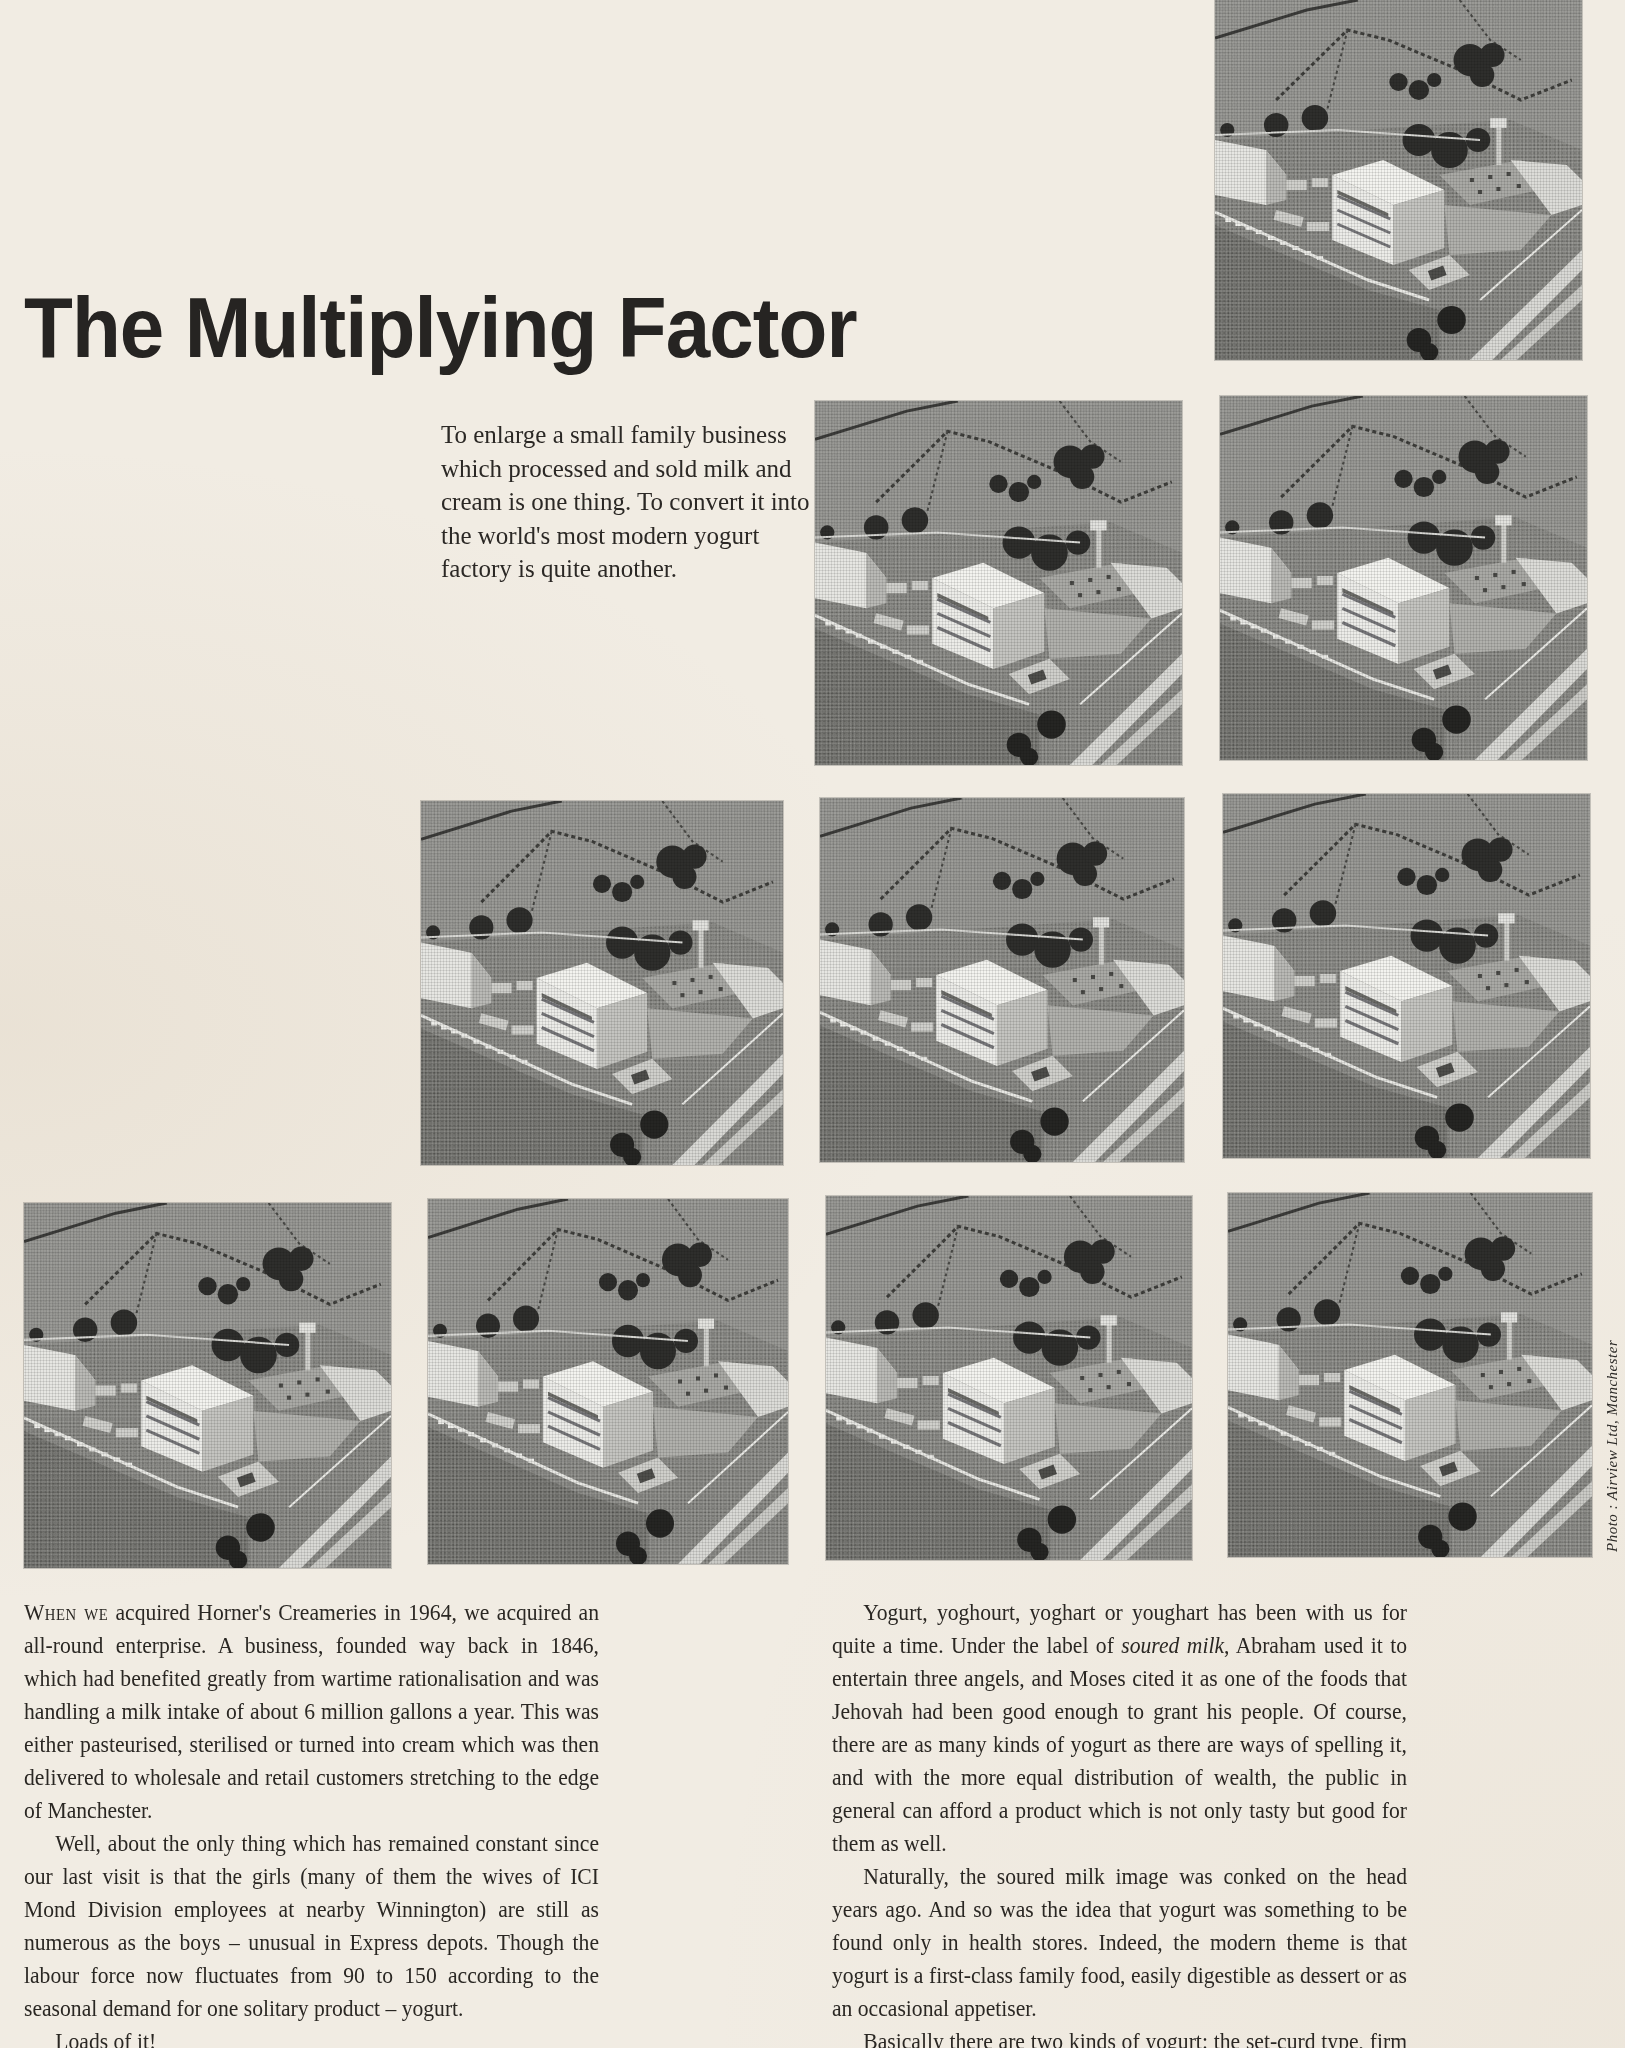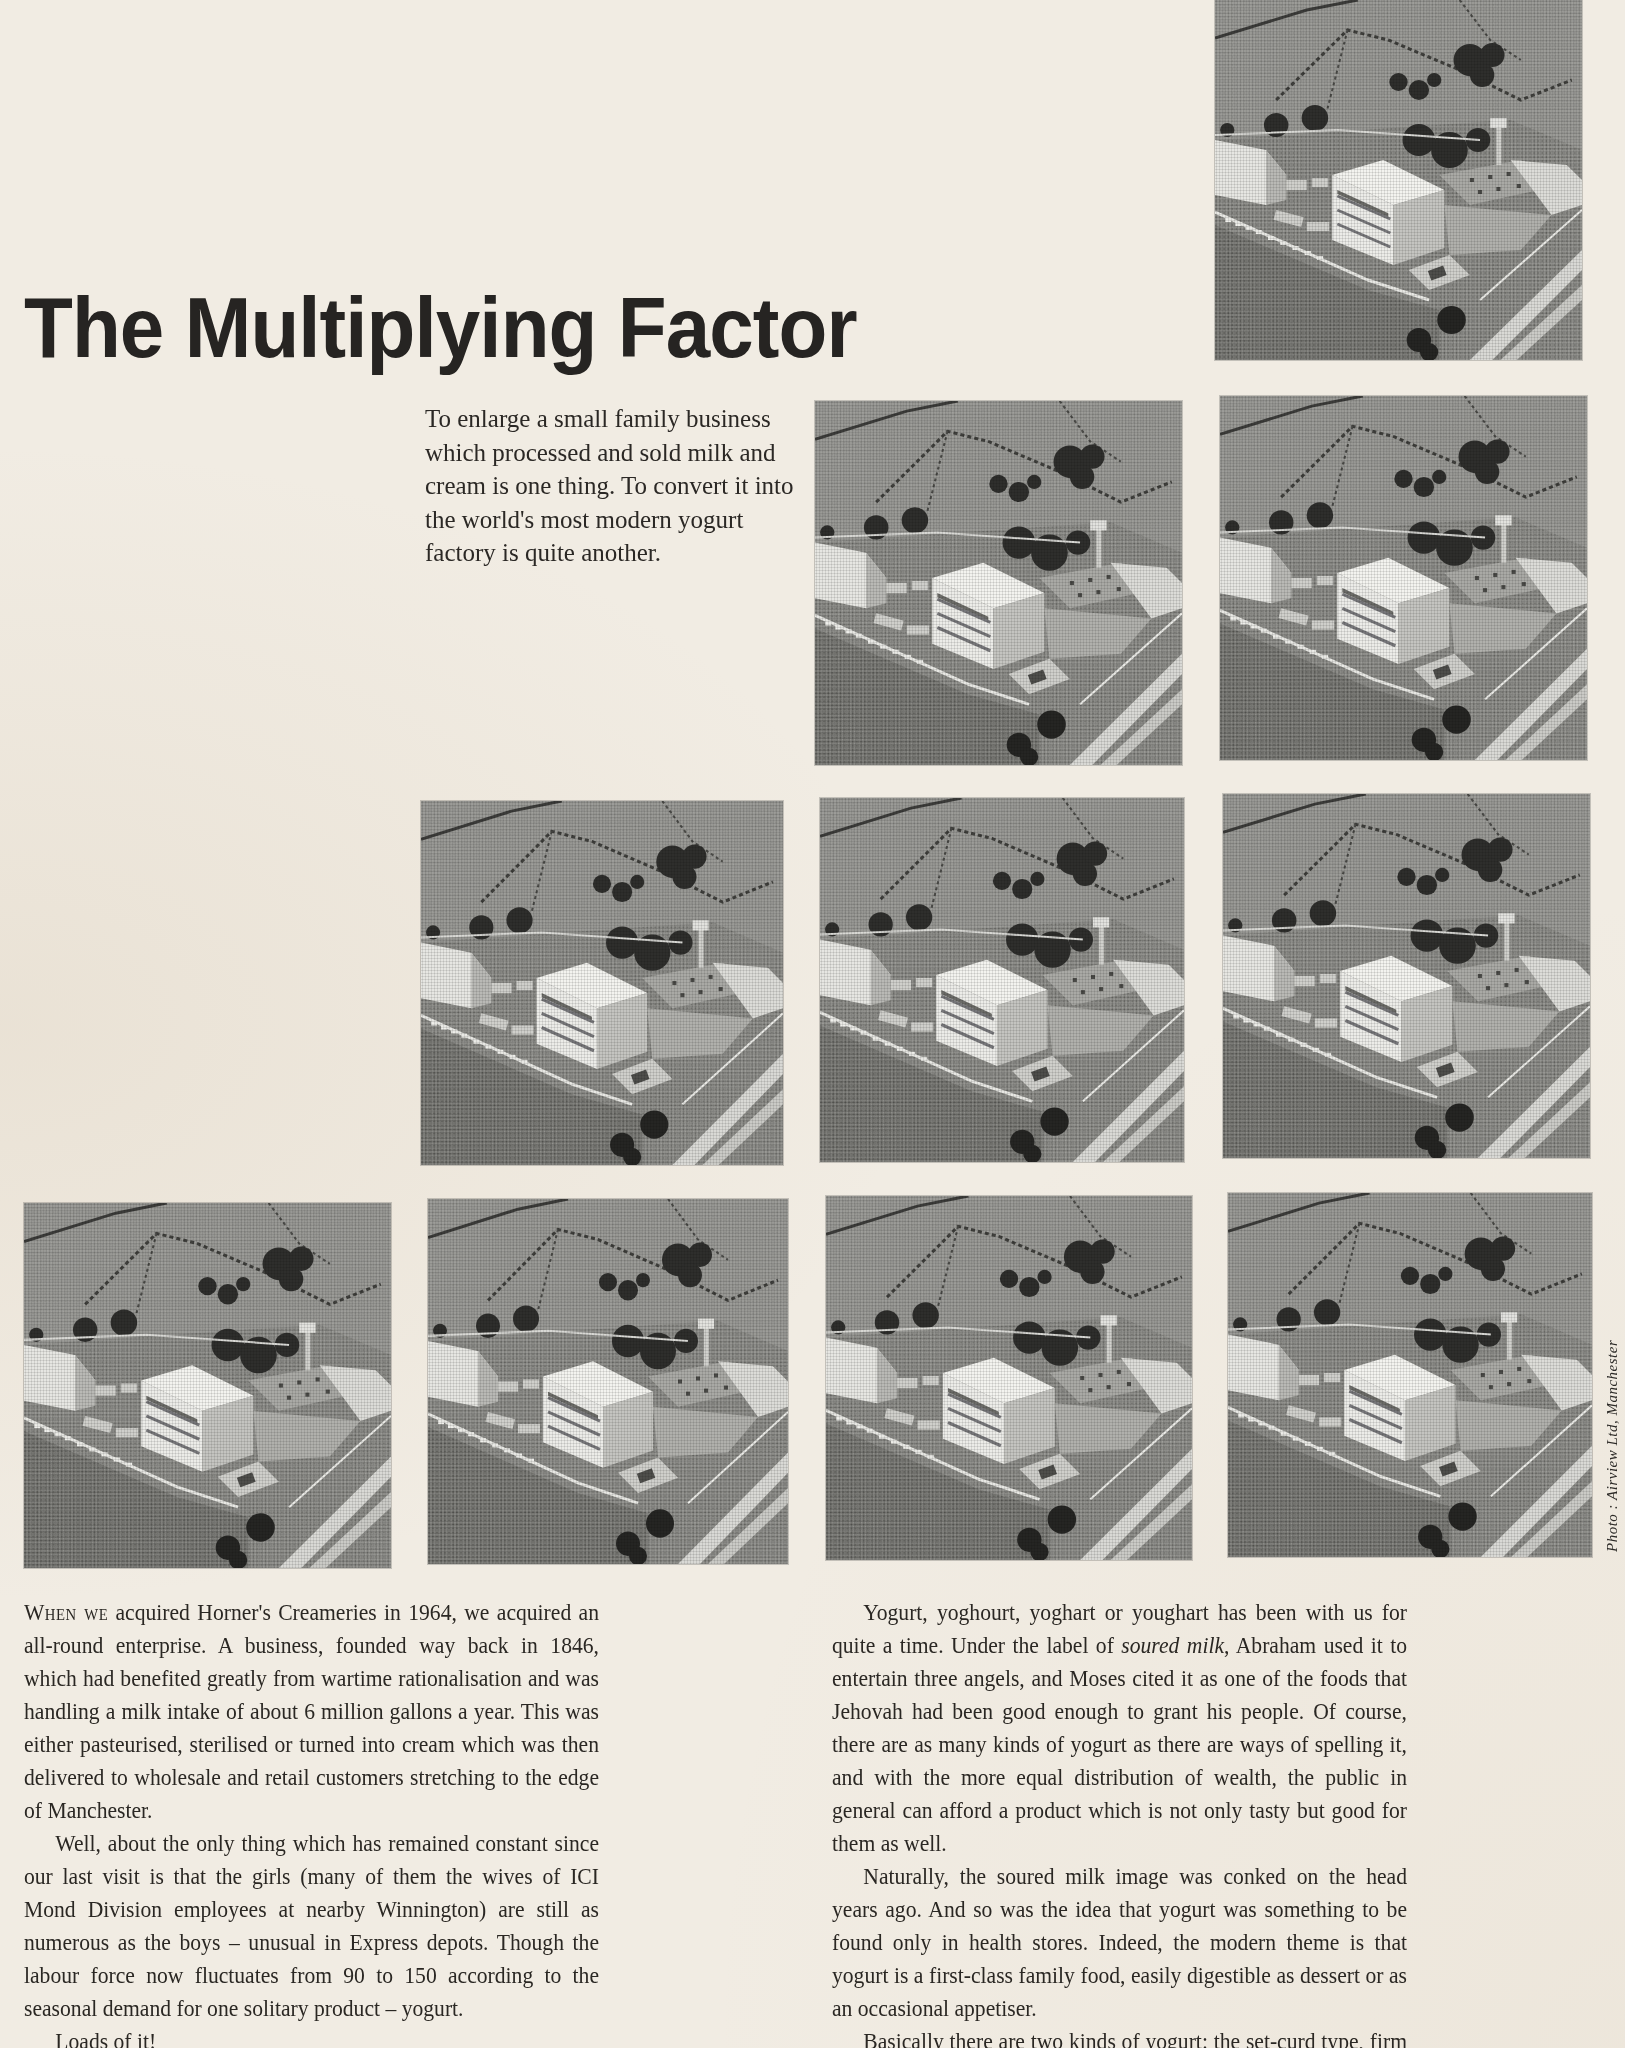--- a/index.html
+++ b/index.html
@@ -16,21 +16,21 @@
         radial-gradient(ellipse at 100% 100%, rgba(200,180,150,0.10), transparent 40%);
     }
     .headline {
       position: absolute; left: 24px; top: 284px; margin: 0;
       font-family: "Liberation Sans", "DejaVu Sans", sans-serif;
       font-weight: 700; font-size: 86px; letter-spacing: -1px; line-height: 1;
       color: #262422; transform: scaleX(0.93); transform-origin: left top;
       white-space: nowrap;
     }
     .standfirst {
-      position: absolute; left: 425px; top: 402px; width: 370px; margin: 0;
+      position: absolute; left: 425px; top: 402px; width: 370px; margin: 16px;
       font-size: 25px; line-height: 33.5px; color: #2b2825;
     }
     .photo {
       position: absolute; overflow: hidden; background: #8f8f8b;
       box-shadow: 0 0 0 1px rgba(60,60,60,0.25);
     }
     .photo svg { display: block; width: 100%; height: 100%; }
     .photo::after {
       content: ""; position: absolute; inset: 0; pointer-events: none;
       background-image: radial-gradient(rgba(0,0,0,0.18) 0.8px, transparent 1.2px);

